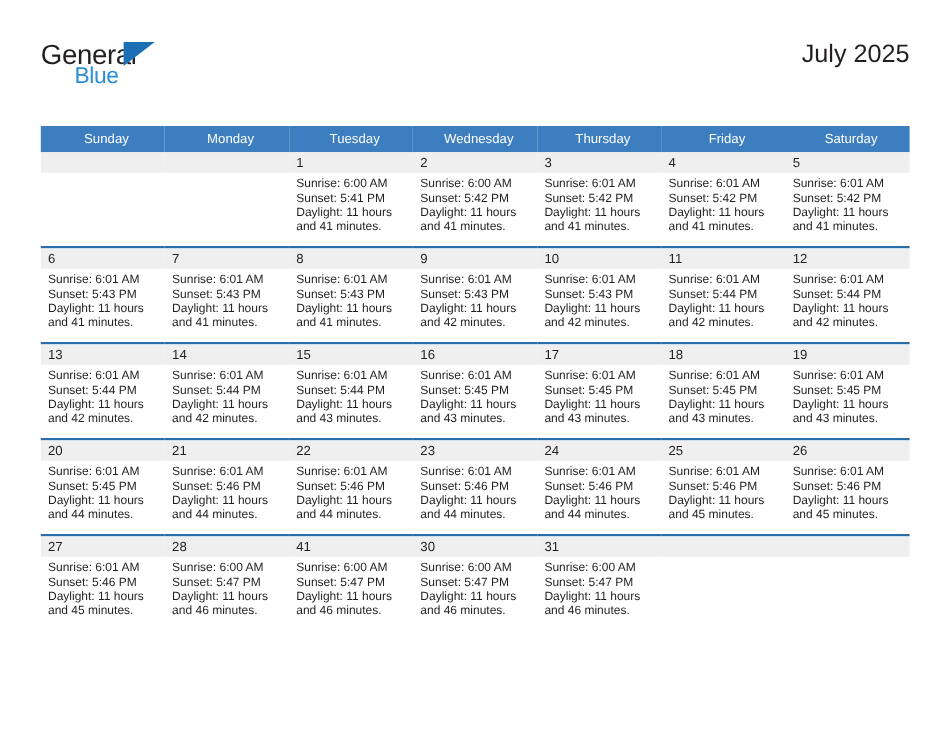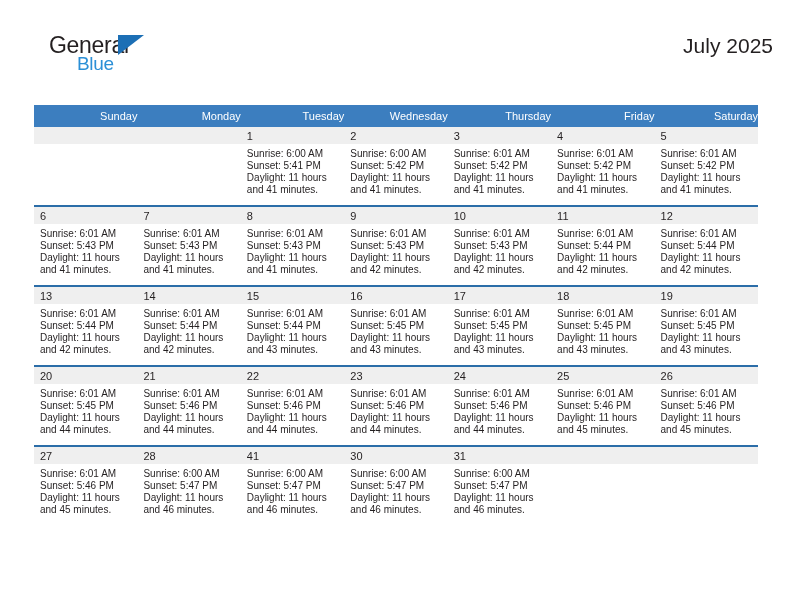--- a/index.html
+++ b/index.html
@@ -23,21 +23,20 @@
     height: 612px;
   }
 
   
   .header {
     position: absolute;
     left: 34px;
     top: 28px;
     width: 724px;
     height: 70px;
-    margin-left: 15px;
   }
 
   .logo {
     position: absolute;
     left: 0;
     top: 4px;
     width: 150px;
     height: 50px;
   }
   .logo-general {
@@ -96,21 +95,21 @@
     width: 724px;
     border-collapse: collapse;
     table-layout: fixed;
   }
 
   .calendar th {
     background: #3c7ebf;
     color: #ffffff;
     font-weight: normal;
     font-size: 11px;
-    text-align: right;
+    text-align: center;
     padding: 5px 0 5px 6px;
     height: 10px;
     border: none;
   }
 
   .calendar td {
     vertical-align: top;
     padding: 0;
     border: none;
     border-top: 2px solid #2b6da8;

